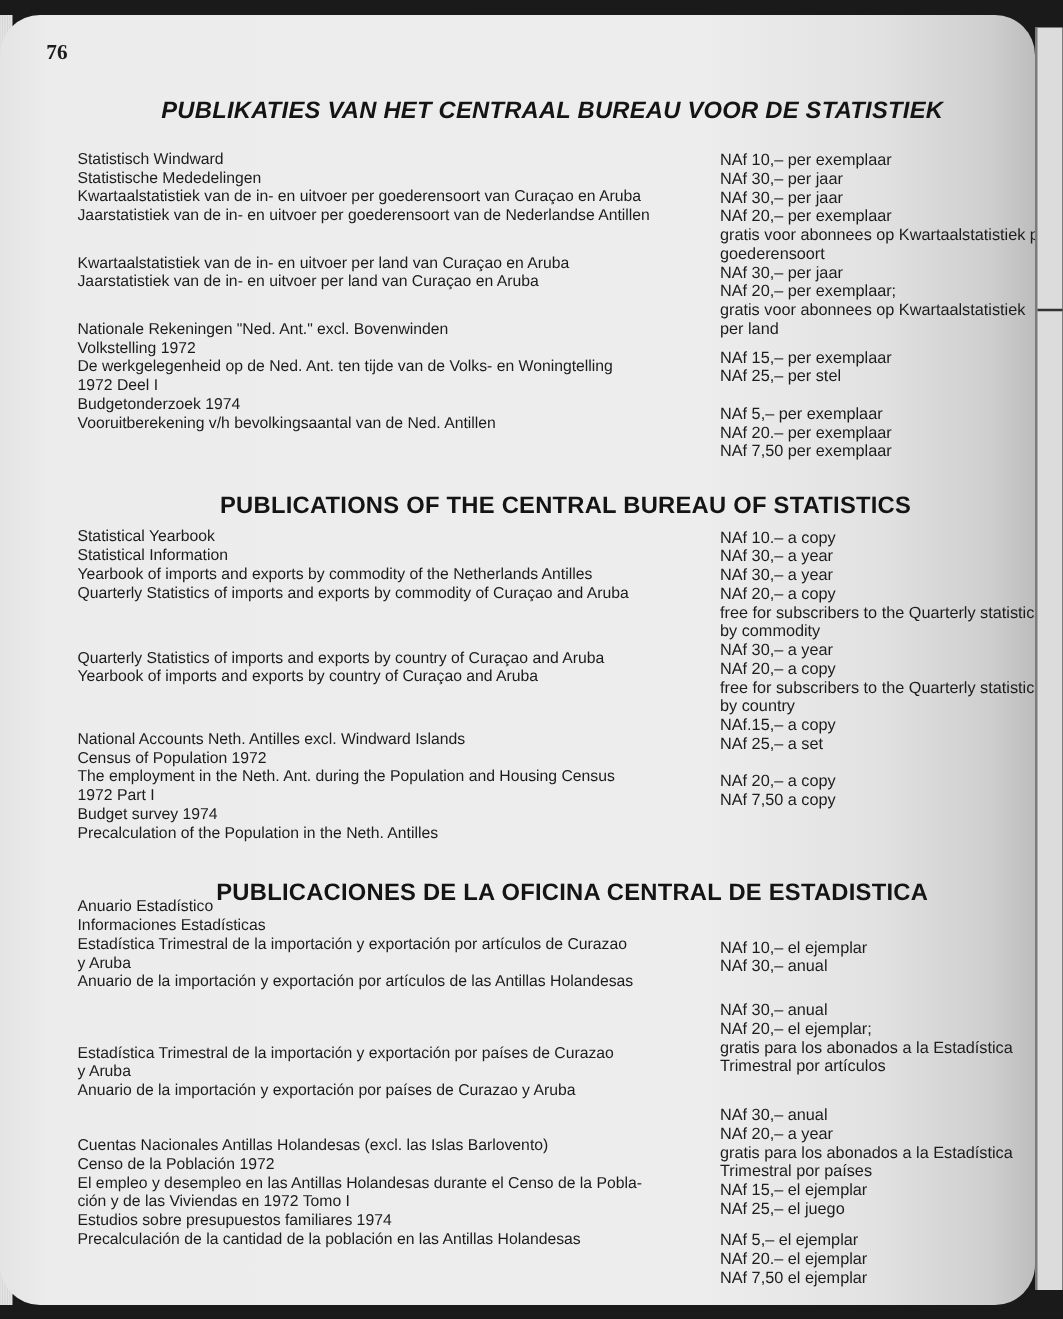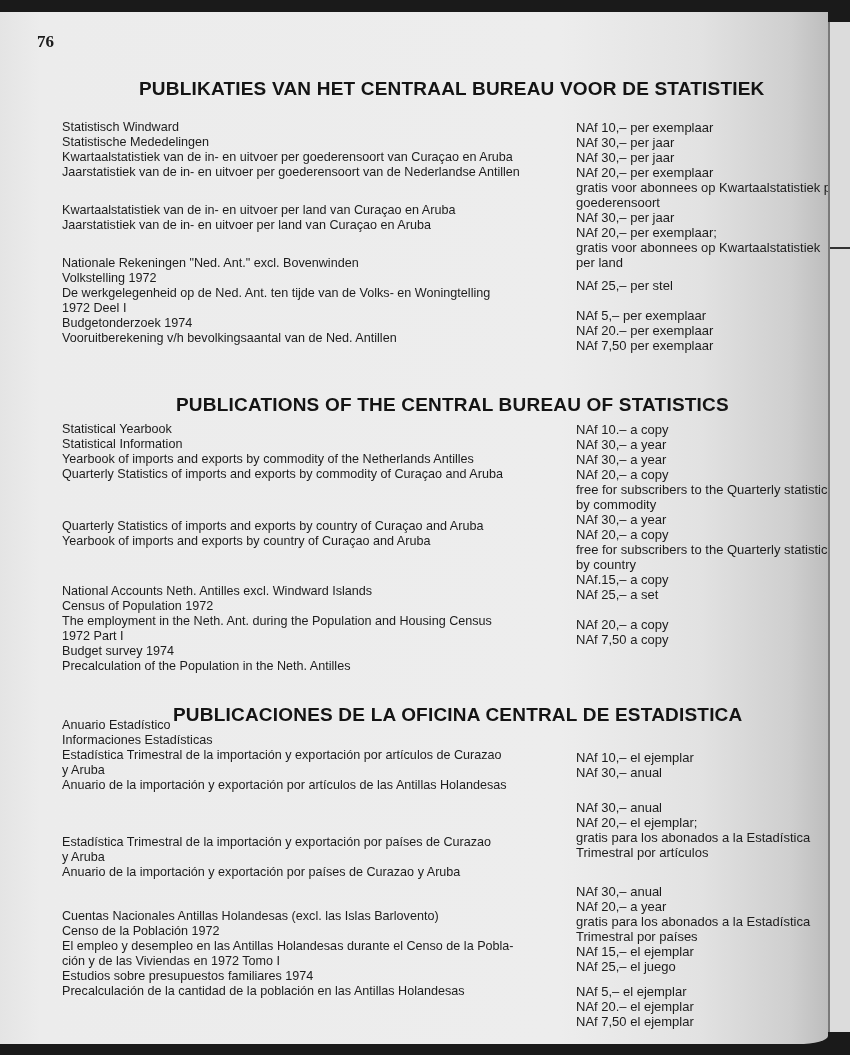--- a/index.html
+++ b/index.html
@@ -7,20 +7,21 @@
       width: 850px; height: 1055px; overflow: hidden;
       background: #1a1a1a;
       position: relative;
       font-family: "Liberation Sans", sans-serif;
       color: #1c1c1c;
     }
     .page {
       position: absolute; left: 0; top: 12px; width: 828px; height: 1032px;
       background: linear-gradient(to right, #e4e4e4 0px, #ececec 40px, #ededed 560px, #e2e2e2 700px, #cfcfcf 790px, #bdbdbd 828px);
       border-bottom-right-radius: 30px 8px;
+      border-radius: 32px;
     }
     .page-edge-left {
       position: absolute; left: 0; top: 12px; width: 10px; height: 1032px;
       background: repeating-linear-gradient(to right, #d6d6d6 0px, #e8e8e8 1px, #d0d0d0 2px);
     }
     .next-page {
       position: absolute; left: 828px; top: 22px; width: 22px; height: 1010px;
       background: #dcdcdc;
       border-left: 2px solid #7a7a7a;
     }
@@ -41,21 +42,21 @@
     .gap { height: 15px; }
   </style>
 </head>
 <body>
 
 <div class="page-edge-left"></div>
 <div class="page">
 
   <div class="page-number">76</div>
 
-  <div class="section-title" style="left:139px; top:66px;">PUBLIKATIES VAN HET CENTRAAL BUREAU VOOR DE STATISTIEK</div>
+  <div class="section-title" style="left:129px; top:66px;font-style:italic;">PUBLIKATIES VAN HET CENTRAAL BUREAU VOOR DE STATISTIEK</div>
   <div class="col-left" style="top:108px;">
     <div class="line">Statistisch Windward</div>
     <div class="line">Statistische Mededelingen</div>
     <div class="line">Kwartaalstatistiek van de in- en uitvoer per goederensoort van Curaçao en Aruba</div>
     <div class="line">Jaarstatistiek van de in- en uitvoer per goederensoort van de Nederlandse Antillen</div>
     <div class="gap"></div>
     <div class="gap" style="height:8px"></div>
     <div class="line">Kwartaalstatistiek van de in- en uitvoer per land van Curaçao en Aruba</div>
     <div class="line">Jaarstatistiek van de in- en uitvoer per land van Curaçao en Aruba</div>
     <div class="gap"></div>
@@ -72,20 +73,21 @@
     <div class="line">NAf 30,– per jaar</div>
     <div class="line">NAf 30,– per jaar</div>
     <div class="line">NAf 20,– per exemplaar</div>
     <div class="line">gratis voor abonnees op Kwartaalstatistiek per</div>
     <div class="line">goederensoort</div>
     <div class="line">NAf 30,– per jaar</div>
     <div class="line">NAf 20,– per exemplaar;</div>
     <div class="line">gratis voor abonnees op Kwartaalstatistiek</div>
     <div class="line">per land</div>
     <div class="gap" style="height:8px"></div>
+    <div class="line">NAf 15,– per exemplaar</div>
     <div class="line">NAf 25,– per stel</div>
     <div class="gap"></div>
     <div class="line">NAf  5,– per exemplaar</div>
     <div class="line">NAf 20.– per exemplaar</div>
     <div class="line">NAf 7,50 per exemplaar</div>
   </div>
 
   <div class="section-title" style="left:176px; top:382px;">PUBLICATIONS OF THE CENTRAL BUREAU OF STATISTICS</div>
   <div class="col-left" style="top:410px;">
     <div class="line">Statistical Yearbook</div>

